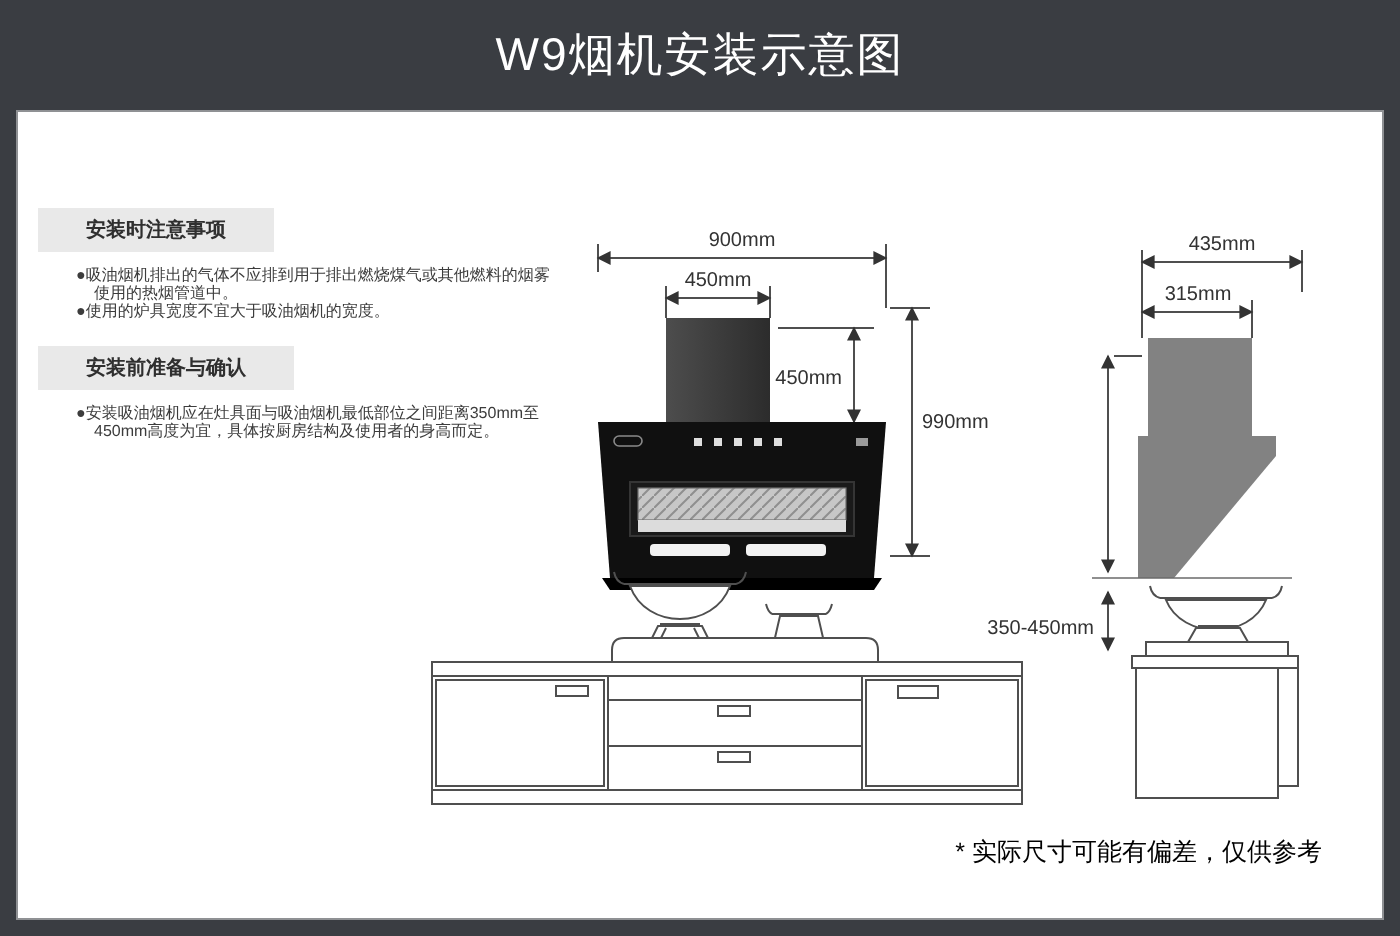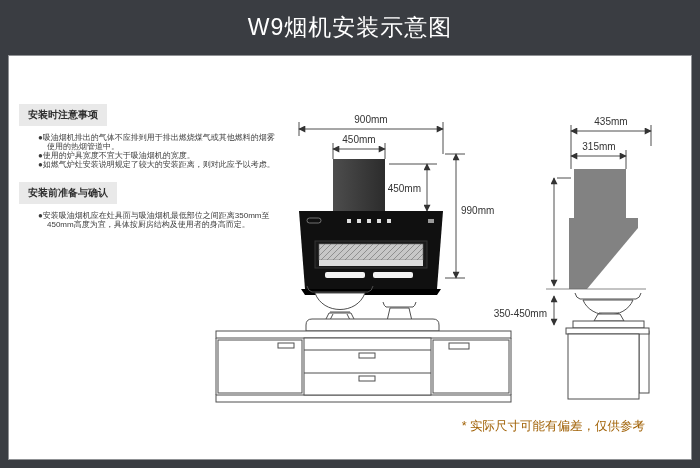--- a/index.html
+++ b/index.html
@@ -18,52 +18,51 @@
   .panel {
     position:absolute; left:8px; top:55px; width:684px; height:405px;
     background:#ffffff; border:1px solid #8f9194;
   }
   .diagram-svg { position:absolute; left:0; top:0; width:684px; height:405px; }
   .notes {
     position:absolute; left:10px; top:48px; width:252px;
   }
   .note-heading {
     display:inline-block; background:#e9e9e9; color:#2f2f2f;
-    font-size:10px; font-weight:bold; padding:4px 9px; margin-bottom:7px;
+    font-size:10px; font-weight:bold; padding:4px 24px; margin-bottom:7px;
   }
   .note-list {
     list-style:none; margin:0 0 13px 0; padding:0 0 0 19px; width:252px;
   }
   .note-list li {
     font-size:8px; line-height:9px; color:#3c3c3c;
     padding-left:9px; text-indent:-9px; width:238px;
   }
   .note-list li::before { content:"●"; }
   .footnote {
-    position:absolute; right:46px; top:362px;
-    font-size:12.5px; color:#a16207;
+    position:absolute; right:30px; top:362px;
+    font-size:12.5px; color:#000000;
   }
   .dimtext { font-size:10px; fill:#333333; }
 </style>
 </head>
 <body>
 
 <div class="titlebar">
   <div class="title">W9烟机安装示意图</div>
 </div>
 
 <div class="panel">
 
   <div class="notes">
     <div class="note-section">
       <div class="note-heading">安装时注意事项</div>
       <ul class="note-list">
         <li>吸油烟机排出的气体不应排到用于排出燃烧煤气或其他燃料的烟雾使用的热烟管道中。</li>
         <li>使用的炉具宽度不宜大于吸油烟机的宽度。</li>
-        <li>如燃气炉灶安装说明规定了较大的安装距离，则对此应予以考虑。</li>
       </ul>
     </div>
     <div class="note-section">
       <div class="note-heading">安装前准备与确认</div>
       <ul class="note-list">
         <li>安装吸油烟机应在灶具面与吸油烟机最低部位之间距离350mm至450mm高度为宜，具体按厨房结构及使用者的身高而定。</li>
       </ul>
     </div>
   </div>
 

